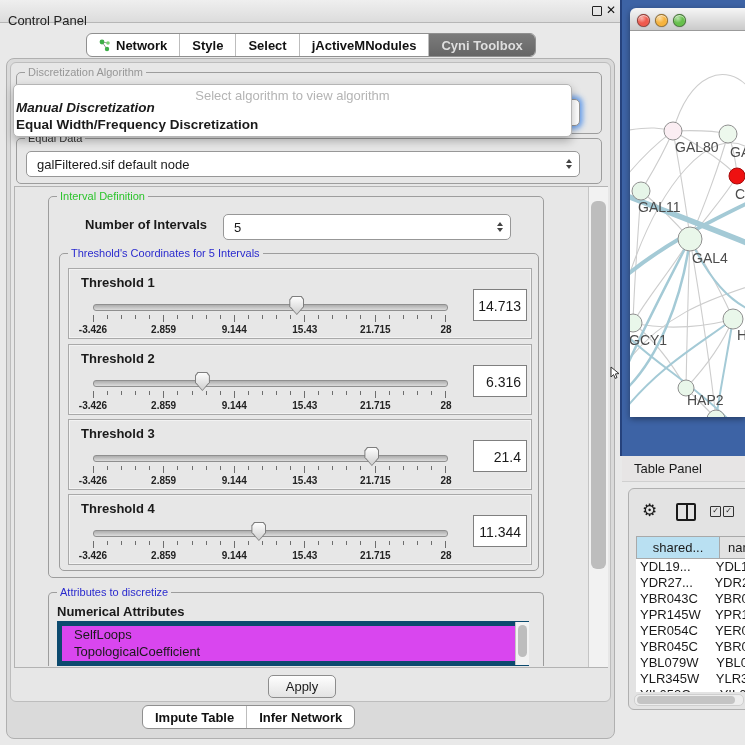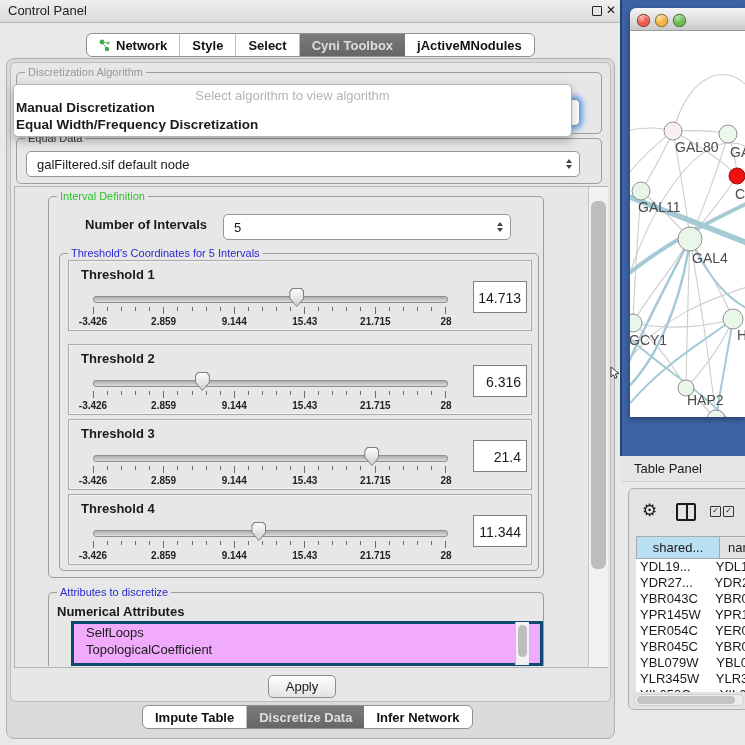--- a/index.html
+++ b/index.html
@@ -2,21 +2,21 @@
 <html><head>
 <meta charset="utf-8">
 <style>
   html,body{margin:0;padding:0;}
   #stage{position:relative;width:745px;height:745px;background:#e9e9e9;overflow:hidden;
          font-family:"Liberation Sans","DejaVu Sans",sans-serif;color:#1a1a1a;}
   .abs{position:absolute;}
   
   .titlebar{left:0;top:0;width:622px;height:22px;background:linear-gradient(#efefef,#dcdcdc);
             border-bottom:1px solid #b6b6b6;}
-  .titlebar .t{position:absolute;left:8px;top:3px;font-size:13px;color:#222;}
+  .titlebar .t{position:absolute;left:8px;top:13px;font-size:13px;color:#222;}
   .float-ico{position:absolute;left:592px;top:6px;width:8px;height:8px;border:1.5px solid #222;border-radius:1px;}
   .close-ico{position:absolute;left:606px;top:3px;font-size:12px;font-weight:bold;color:#111;}
   
   .seg{display:flex;background:#fff;border:1px solid #8f8f8f;border-radius:6px;overflow:hidden;height:24px;box-sizing:border-box;}
   .seg .s{display:flex;align-items:center;gap:5px;padding:0 12px;font-size:13px;font-weight:bold;color:#111;
           border-right:1px solid #bdbdbd;white-space:nowrap;cursor:default;}
   .seg .s:last-child{border-right:none;}
   .seg .s.active{background:linear-gradient(#7b7b7b,#666);color:#dedede;border-right:none;}
   
   .panelA{left:6px;top:58px;width:609px;height:681px;background:#dadada;border:1px solid #b0b0b0;border-radius:8px;box-sizing:border-box;}
@@ -49,21 +49,21 @@
   .ticks b{width:1px;background:#6d6d6d;display:block;}
   .tlab{position:absolute;top:55px;transform:translateX(-50%);font-size:10px;font-weight:bold;color:#222;white-space:nowrap;}
   .vbox{position:absolute;left:404px;top:20px;width:54px;height:32px;background:#fff;border:1px solid #7f7f7f;
         font-size:14px;text-align:right;line-height:32px;padding-right:5px;box-sizing:border-box;}
   
   .vsb{position:absolute;background:#f2f2f2;border-left:1px solid #c4c4c4;}
   .vsb .th{position:absolute;left:2px;right:2px;border-radius:6px;background:#bdbdbd;}
   .hsb{position:absolute;background:#ededed;border:1px solid #cfcfcf;border-radius:5px;}
   .hsb .th{position:absolute;top:1px;bottom:1px;border-radius:4px;background:#c4c4c4;}
   
-  .list{position:absolute;background:#f0abfc;border:3px solid #0c4a6e;overflow:hidden;box-sizing:border-box;margin-left:14px;}
+  .list{position:absolute;background:#d946ef;border:5px solid #0c4a6e;overflow:hidden;box-sizing:border-box;}
   .list .it{font-size:13px;padding:1px 0 1px 12px;white-space:nowrap;}
   .btn{position:absolute;background:linear-gradient(#fefefe,#e3e3e3);border:1px solid #8d8d8d;border-radius:5px;
        font-size:13px;display:flex;align-items:center;justify-content:center;box-sizing:border-box;}
   
   .bluezone{left:620px;top:0;width:125px;height:456px;background:#3d63a5;border-left:2px solid #26427c;box-sizing:border-box;}
   .netwin{left:630px;top:8px;width:115px;height:409px;border-top-left-radius:6px;overflow:hidden;box-shadow:0 2px 6px rgba(0,0,0,.4);}
   .nettb{height:22px;background:linear-gradient(#f6f6f6,#cacaca);border-bottom:1px solid #9b9b9b;position:relative;}
   .light{position:absolute;top:5.5px;width:11px;height:11px;border-radius:50%;box-shadow:inset 0 1px 1px rgba(255,255,255,.7),0 0 1px rgba(0,0,0,.5);}
   .netcv{height:387px;background:#fff;}
   .tp-bar{left:622px;top:456px;width:123px;height:26px;background:#e7e5e5;border-bottom:1px solid #d0d0d0;
@@ -99,44 +99,44 @@
         <circle cx="8" cy="10" r="2.2" fill="#3fae49"></circle>
       </svg>
       <span>Network</span>
     </div>
     <div class="s">
         <span>Style</span>
       </div>
     <div class="s">
         <span>Select</span>
       </div>
+    <div class="s">
+        <span>jActiveMNodules</span>
+      </div>
     <div class="s active">
         <span>Cyni Toolbox</span>
-      </div>
-    <div class="s">
-        <span>jActiveMNodules</span>
       </div>
   </div>
 
   <div class="abs panelA"></div>
   <div class="abs panelA2"></div>
 
   <div class="group" style="left:16px;top:72px;width:586px;height:62px;">
     <span class="gtitle dim" style="left:8px;top:-8px;">Discretization Algorithm</span>
   </div>
   <div class="combo focusring" style="left:26px;top:99px;width:554px;height:27px;">
     <span class="spin">
         <i class="up"></i>
         <i class="dn"></i>
       </span>
   </div>
 
   <div class="abs popup">
     <div class="hint">Select algorithm to view algorithm</div>
-    <div class="opt" style="top:15px;font-weight:bold;">Manual Discretization</div>
+    <div class="opt" style="top:15px;font-weight:bold;font-style:italic;">Manual Discretization</div>
     <div class="opt" style="top:32px;font-weight:bold;">Equal Width/Frequency Discretization</div>
   </div>
 
   <div class="group" style="left:16px;top:138px;width:586px;height:46px;">
     <span class="gtitle" style="left:8px;top:-8px;color:#333;">Equal Data</span>
   </div>
   <div class="combo" style="left:26px;top:151px;width:554px;height:26px;">
     <span>galFiltered.sif default node</span>
     <span class="spin">
         <i class="up"></i>
@@ -157,21 +157,21 @@
       <span>5</span>
       <span class="spin">
           <i class="up"></i>
           <i class="dn"></i>
         </span>
     </div>
 
     <div class="group" style="left:10px;top:56px;width:480px;height:318px;background:#e7e7e7;">
       <span class="gtitle blue" style="left:8px;top:-8px;">Threshold's Coordinates for 5 Intervals</span>
       <div id="threshold-panels">
-          <div class="tpanel" style="top: 6px;">
+          <div class="tpanel" style="top: 14px;">
             <span class="lbl">Threshold 1</span>
             <div class="track"></div>
             <div class="thumb" style="left:220.3px">
               <i></i>
             </div>
             <div class="ticks">
               <b style="height:7px"></b>
               <b style="height:4px"></b>
               <b style="height:4px"></b>
               <b style="height:4px"></b>
@@ -348,23 +348,20 @@
     </div>
   </div>
 
   <div class="btn" style="left:268px;top:675px;width:68px;height:23px;">
     <span>Apply</span>
   </div>
 
   <div class="abs seg" style="left:142px;top:705px;">
     <div class="s">
         <span>Impute Table</span>
-      </div>
-    <div class="s active">
-        <span>Discretize Data</span>
       </div>
     <div class="s">
         <span>Infer Network</span>
       </div>
   </div>
 
   <div class="abs bluezone"></div>
   <div class="abs netwin">
     <div class="nettb">
       <span class="light" style="left: 7px; background: radial-gradient(circle at 35% 30%, rgba(255, 255, 255, 0.533), transparent 45%), rgb(239, 90, 77); border: 0.5px solid rgba(0, 0, 0, 0.35);" id="light-r"></span>

